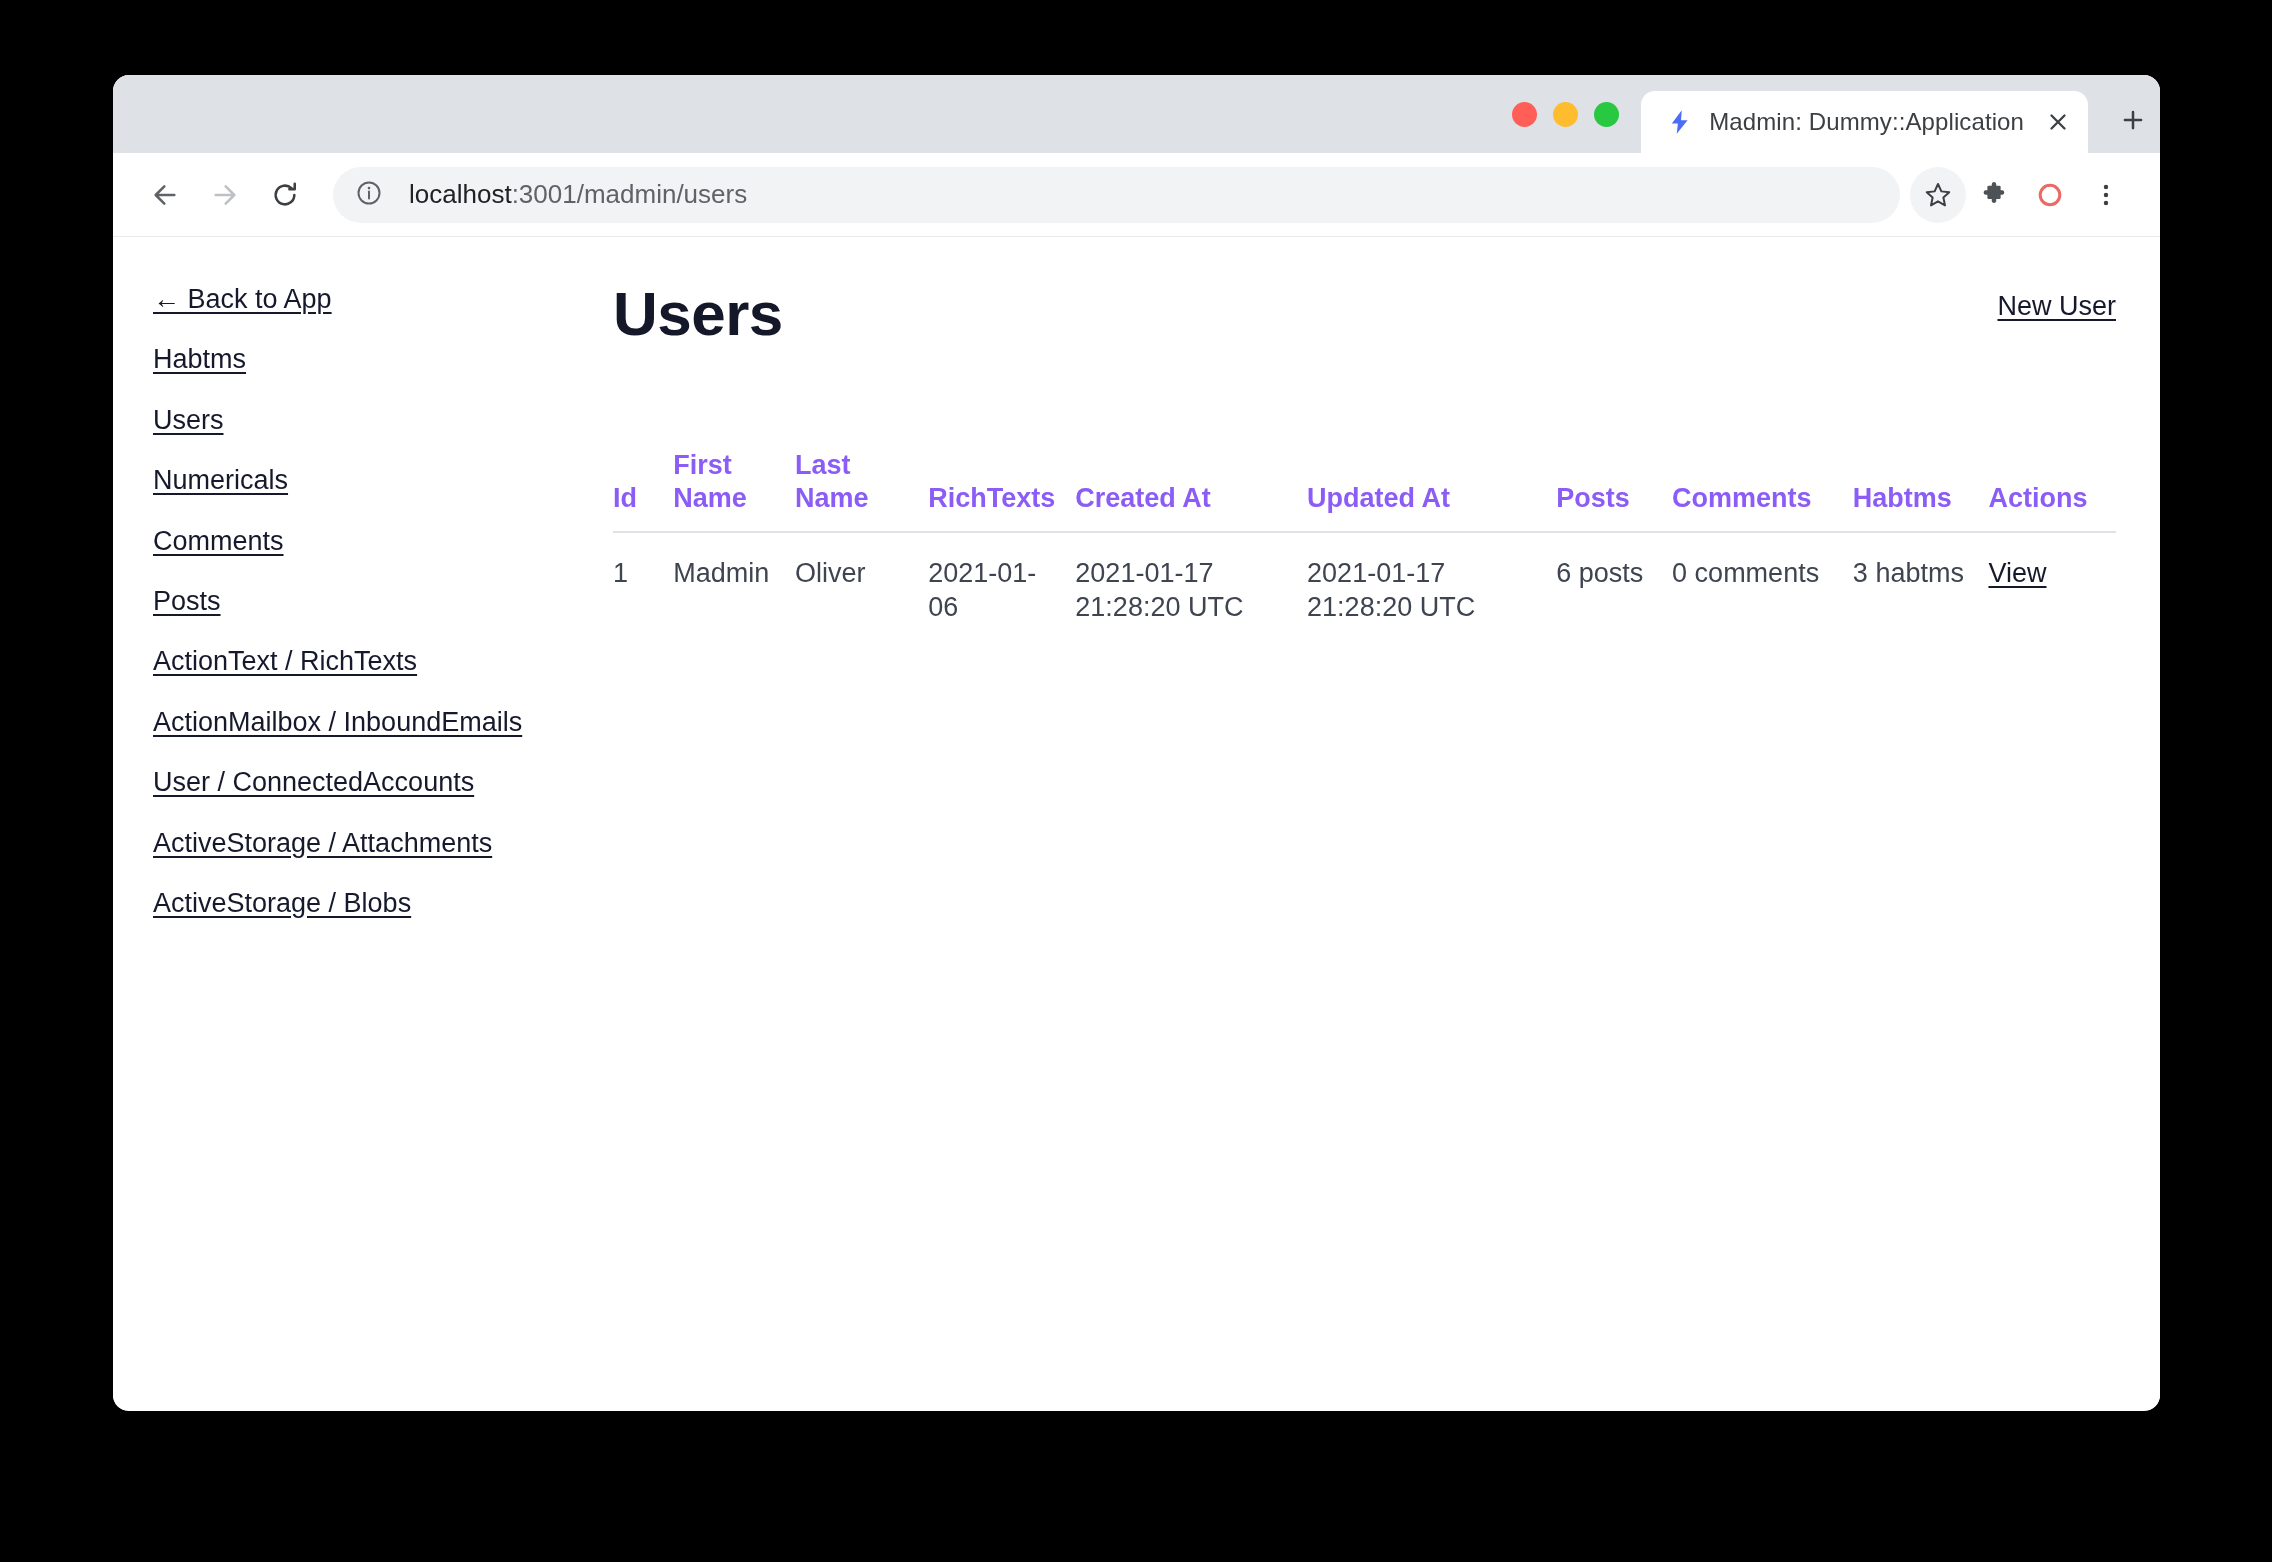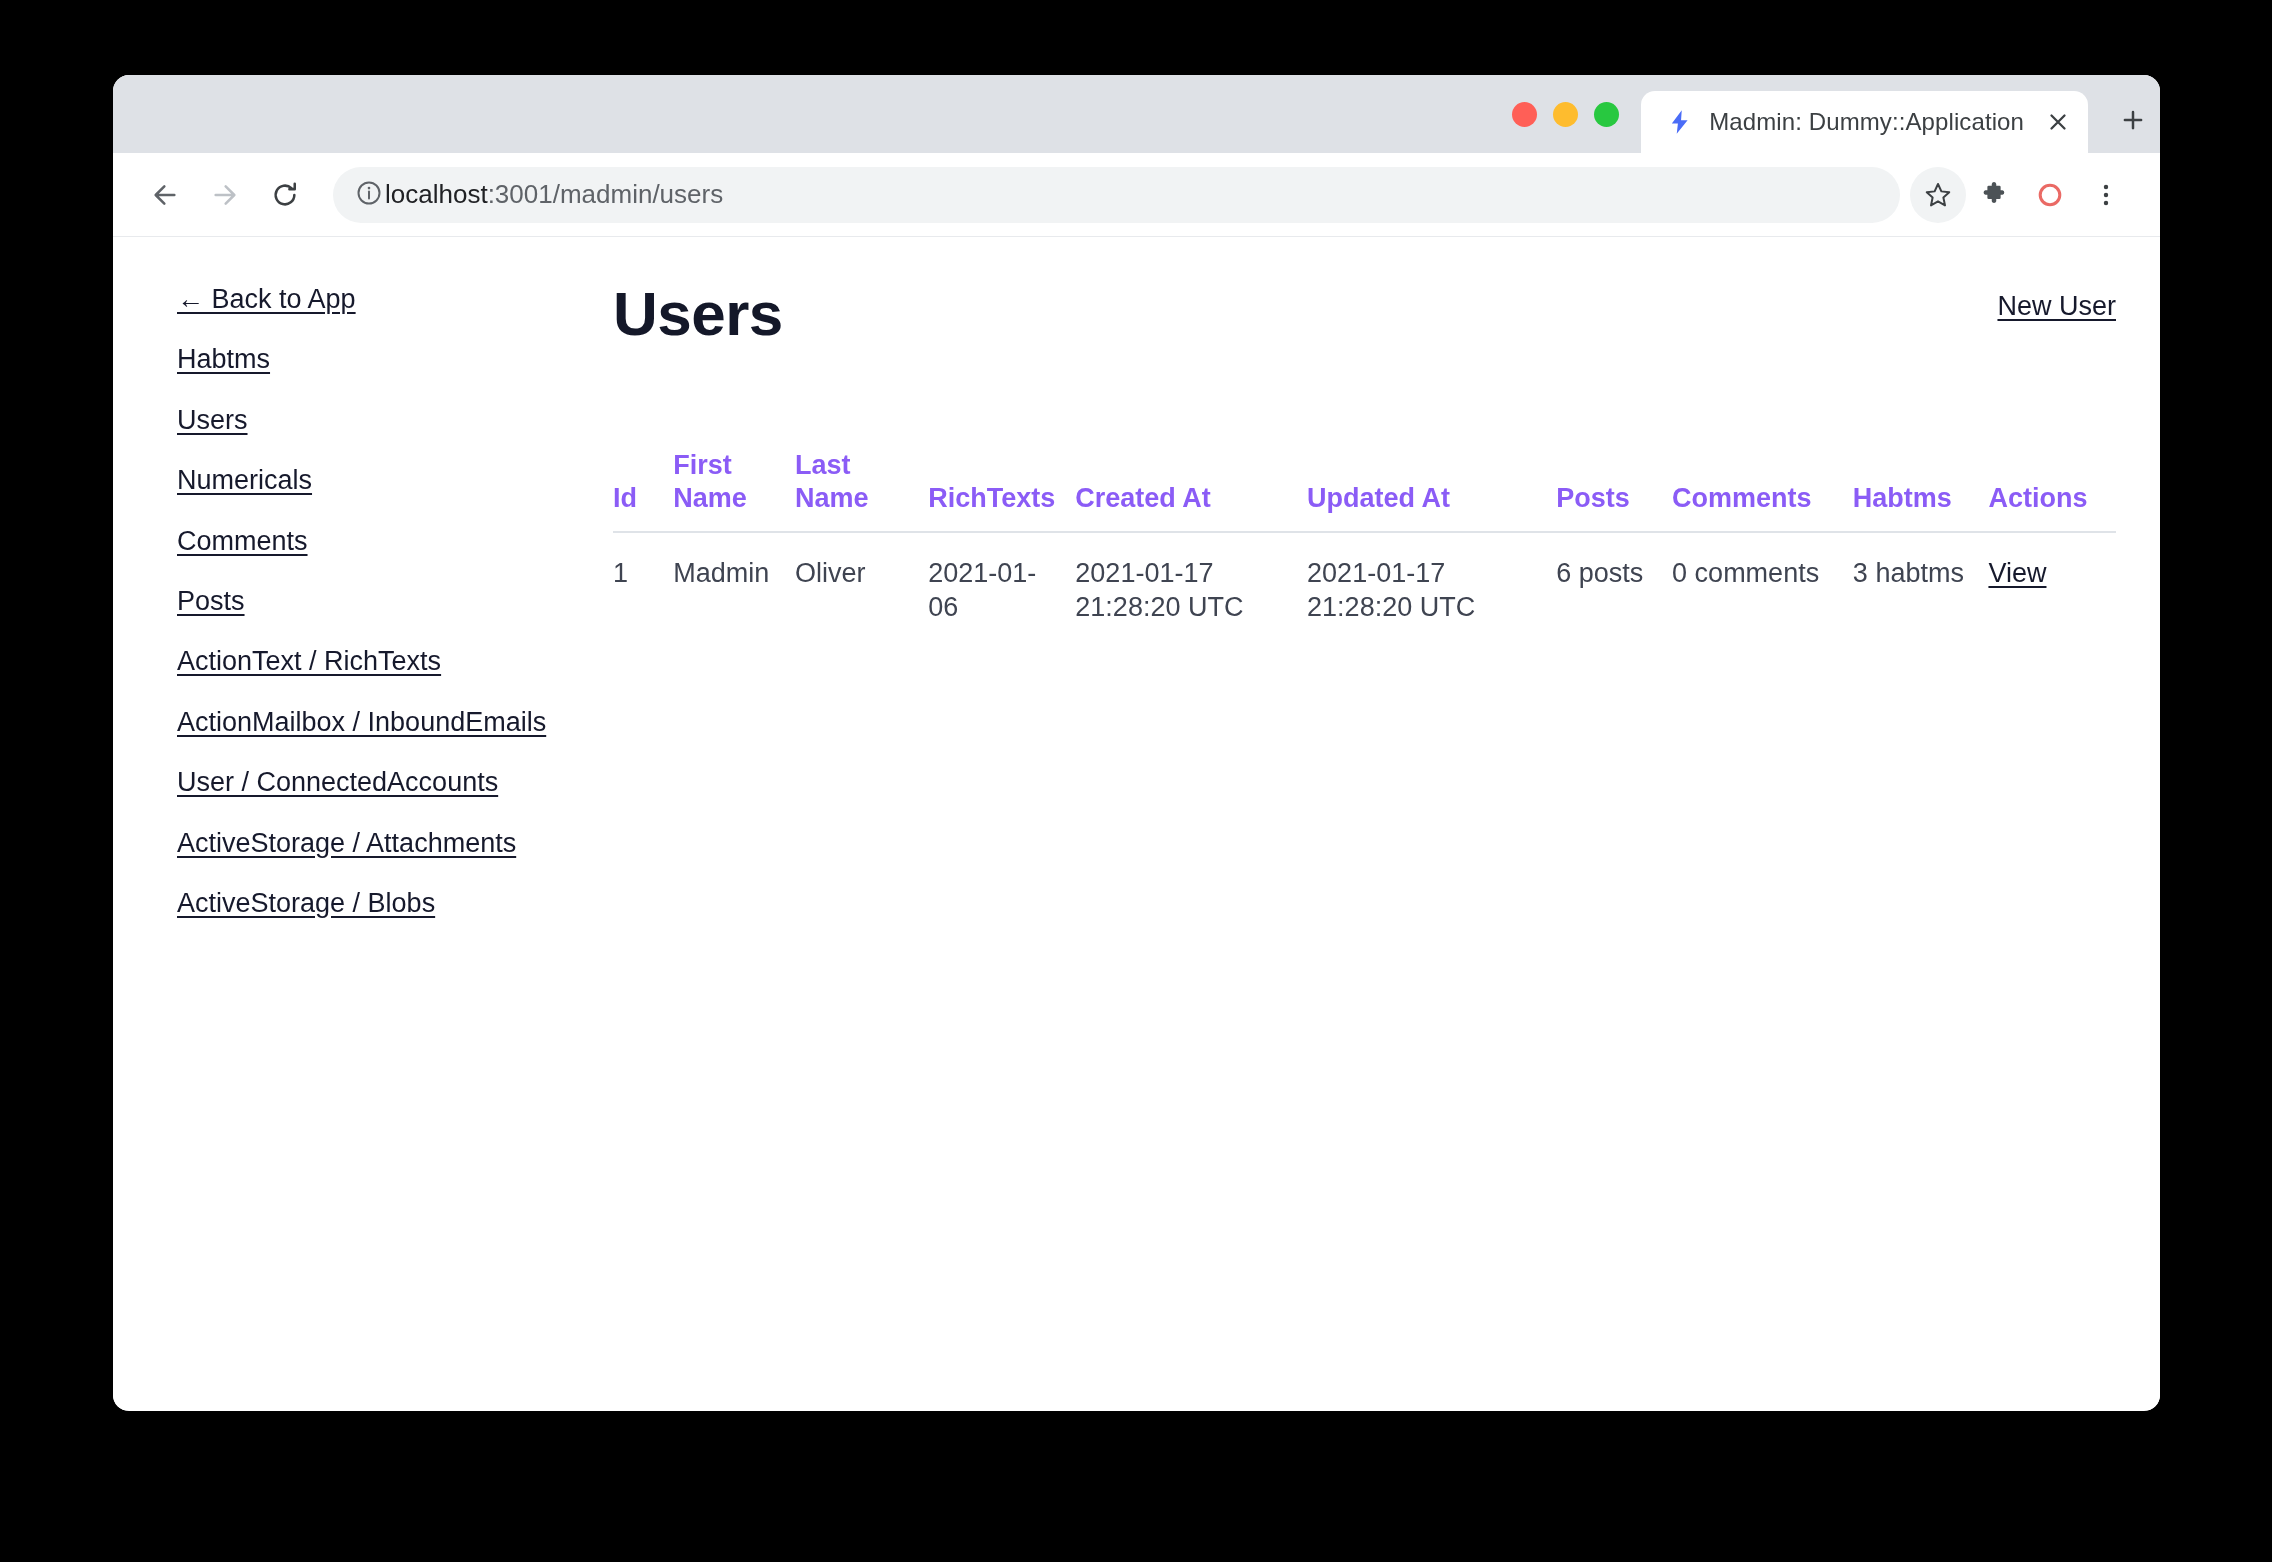--- a/index.html
+++ b/index.html
@@ -123,21 +123,21 @@
     flex: 1 1 auto;
     height: 56px;
     background: #f1f3f4;
     border-radius: 28px;
     display: flex;
     align-items: center;
     padding: 0 22px;
     margin-left: 18px;
     margin-right: 10px;
     box-sizing: border-box;
-    gap: 2px;
+    gap: 26px;
     min-width: 0;
   }
   .url-text {
     font-size: 26px;
     color: #5f6368;
     white-space: nowrap;
     overflow: hidden;
     text-overflow: ellipsis;
   }
   .url-text .host { color: #202124; }
@@ -171,21 +171,20 @@
   .nav-link {
     display: block;
     font-size: 27px;
     line-height: 1.2;
     color: #16192c;
     text-decoration: underline;
     text-underline-offset: 4px;
     margin-bottom: 28px;
     width: fit-content;
     cursor: pointer;
-    margin-left: 24px;
   }
 
   .main {
     flex: 1 1 auto;
     padding-right: 44px;
     min-width: 0;
   }
   .main-head {
     display: flex;
     align-items: flex-start;

